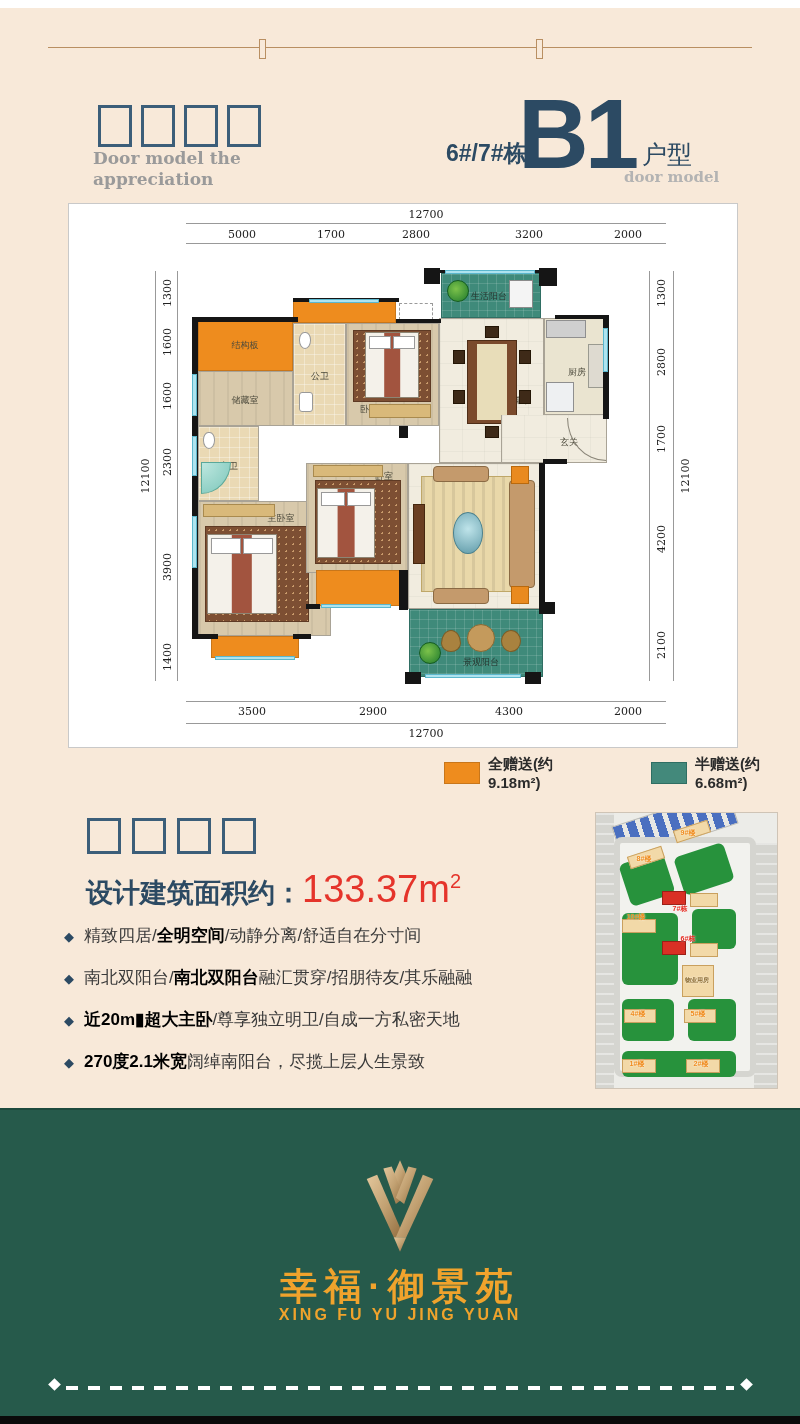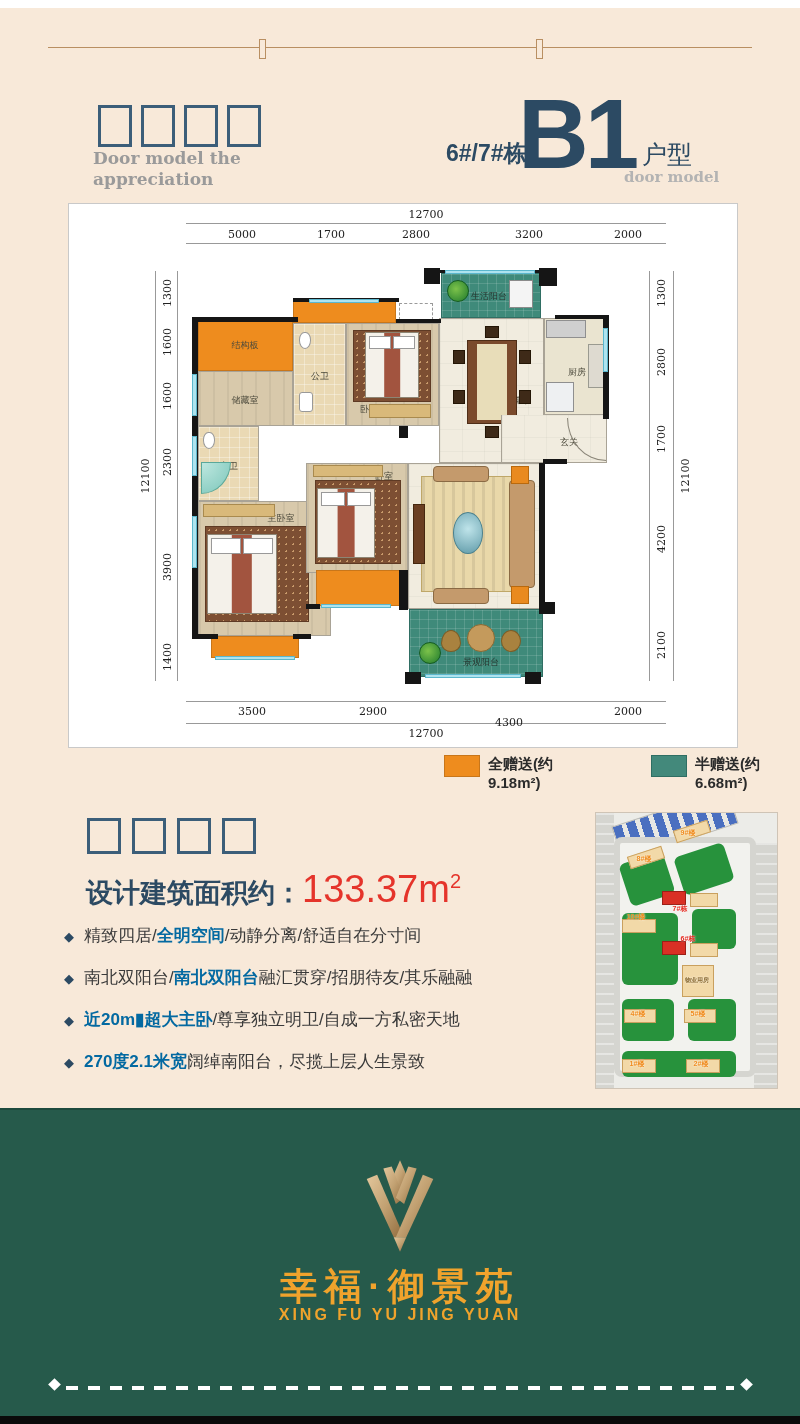--- a/index.html
+++ b/index.html
@@ -46,36 +46,36 @@
   .bed .run{position:absolute;left:50%;top:0;width:30%;height:100%;transform:translateX(-50%);background:#a2543f;}
   .bed .pil{position:absolute;width:40%;height:18%;background:#fff;border:1px solid #999;}
   .rug{background:#7d4f33;background-image:radial-gradient(#c89a6b 1px,transparent 1px);background-size:7px 7px;border:1px solid #5e3a24;}
   .sofa{background:#c49a6c;border:1px solid #8a6a44;border-radius:4px;}
   .otab{background:#e98a1f;border:1px solid #b9690d;}
   .plant{border-radius:50%;background:radial-gradient(circle at 40% 40%,#7cc24a,#1f7a2d);border:1px solid #145c20;}
   .arc{position:absolute;border:1px solid #8a8578;border-top:none;border-right:none;border-radius:0 0 0 100%;}
 
   
   .legend{position:absolute;left:412px;top:755px;display:flex;align-items:center;gap:26px;}
-  .leg-item{display:flex;align-items:flex-start;gap:8px;padding-left:32px;}
+  .leg-item{display:flex;align-items:center;gap:8px;padding-left:32px;}
   .leg-sw{width:38px;height:20px;}
   .leg-sw.o{background:#ee8c1e;border:1px solid #c8761a;}
   .leg-sw.t{background:#43897b;border:1px solid #2f6e63;}
   .leg-tx{font-size:15px;color:#2b2b2b;font-weight:bold;}
 
   
   .sq-row2{position:absolute;left:87px;top:818px;display:flex;gap:11px;}
   .area-line{position:absolute;left:86px;top:868px;white-space:nowrap;}
   .area-label{color:#2c4a63;font-size:27px;font-weight:bold;vertical-align:baseline;}
   .area-value{color:#e5342b;font-size:38px;font-weight:normal;vertical-align:baseline;}
   .area-value sup{font-size:20px;}
   .features{position:absolute;left:64px;top:924px;display:flex;flex-direction:column;gap:19px;}
   .feat{font-size:17px;color:#3a3a3a;display:flex;align-items:baseline;}
   .feat .dia{color:#2c4a63;font-size:13px;margin-right:10px;}
-  .feat b{color:#0369a1;}
+  .feat b{color:#000000;}
 
   
   .smap{position:absolute;left:595px;top:812px;width:181px;height:275px;background:#ececе8;background:#ecece8;border:1px solid #cfc4b6;overflow:hidden;}
   .sm-road{position:absolute;background:#d5d5d0;}
   .sm-green{position:absolute;background:#27923c;border-radius:6px;}
   .sm-bld{position:absolute;background:#f2d9a8;border:1px solid #c9a05e;}
   .sm-bld.red{background:#d93025;border-color:#9c1f16;}
   .sm-lab{position:absolute;font-size:7px;font-weight:bold;color:#f08c1e;white-space:nowrap;transform:translate(-50%,-50%);text-shadow:0 0 2px #fff;}
   .sm-lab.red{color:#e62a20;}
   .sm-lab.gray{color:#8a6a30;font-size:6px;}
@@ -129,21 +129,21 @@
 
     <div class="dim" style="left:357px;top:4px;">12700</div>
     <div class="dim" style="left:173px;top:24px;">5000</div>
     <div class="dim" style="left:262px;top:24px;">1700</div>
     <div class="dim" style="left:347px;top:24px;">2800</div>
     <div class="dim" style="left:460px;top:24px;">3200</div>
     <div class="dim" style="left:559px;top:24px;">2000</div>
 
     <div class="dim" style="left:183px;top:501px;">3500</div>
     <div class="dim" style="left:304px;top:501px;">2900</div>
-    <div class="dim" style="left:440px;top:512px;">4300</div>
+    <div class="dim" style="left:440px;top:501px;">4300</div>
     <div class="dim" style="left:559px;top:501px;">2000</div>
     <div class="dim" style="left:357px;top:523px;">12700</div>
 
     <div class="dim v" style="left:98px;top:89px;">1300</div>
     <div class="dim v" style="left:98px;top:138px;">1600</div>
     <div class="dim v" style="left:98px;top:192px;">1600</div>
     <div class="dim v" style="left:98px;top:258px;">2300</div>
     <div class="dim v" style="left:98px;top:363px;">3900</div>
     <div class="dim v" style="left:98px;top:453px;">1400</div>
     <div class="dim v" style="left:76px;top:272px;">12100</div>

